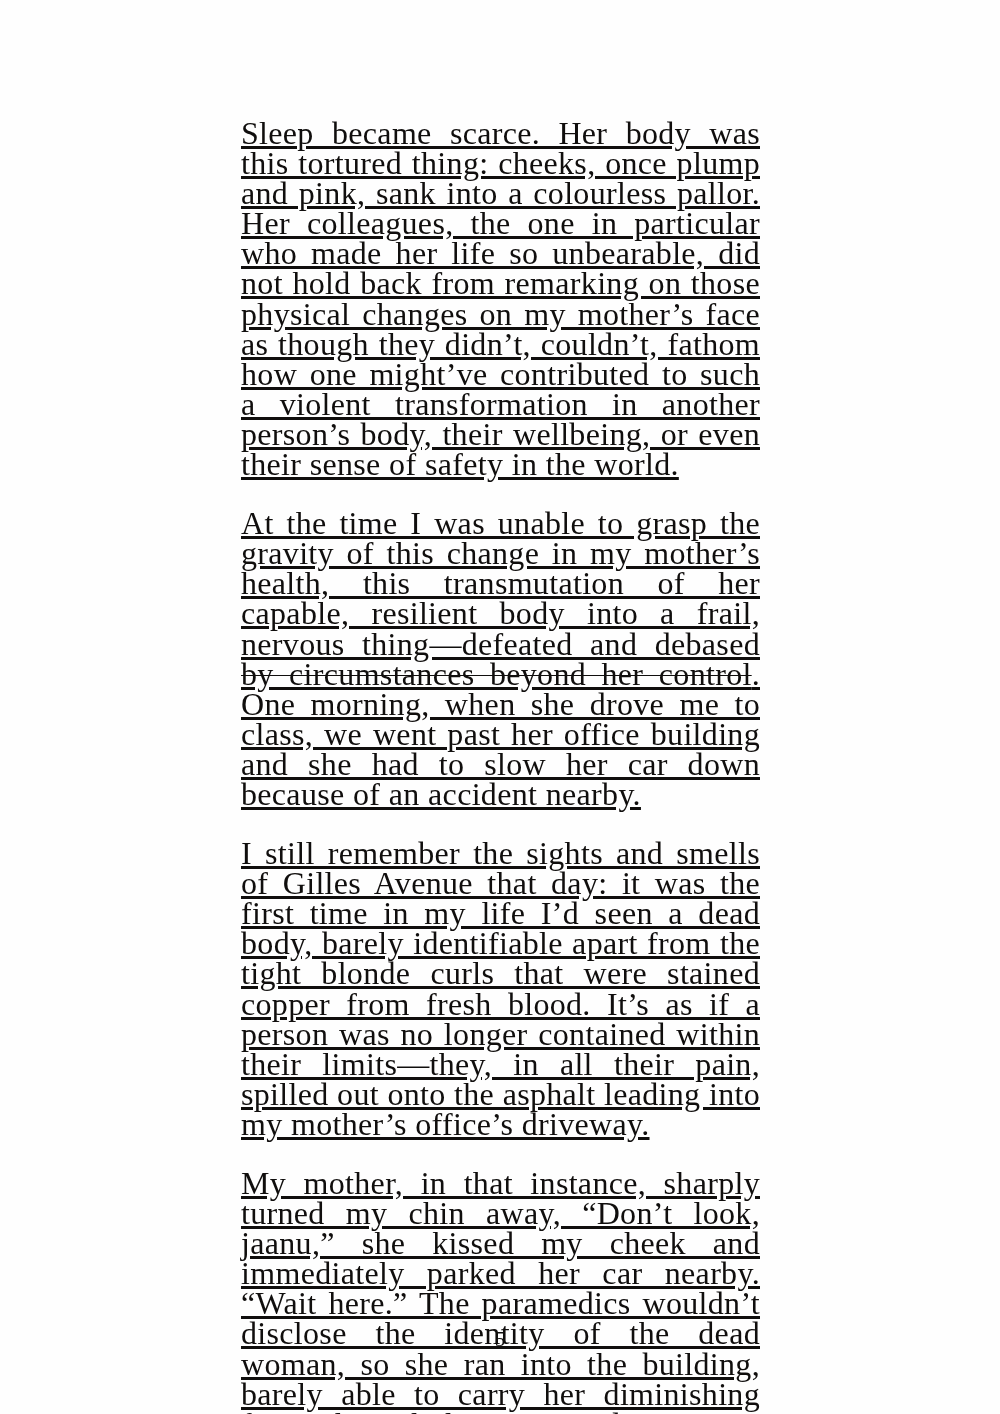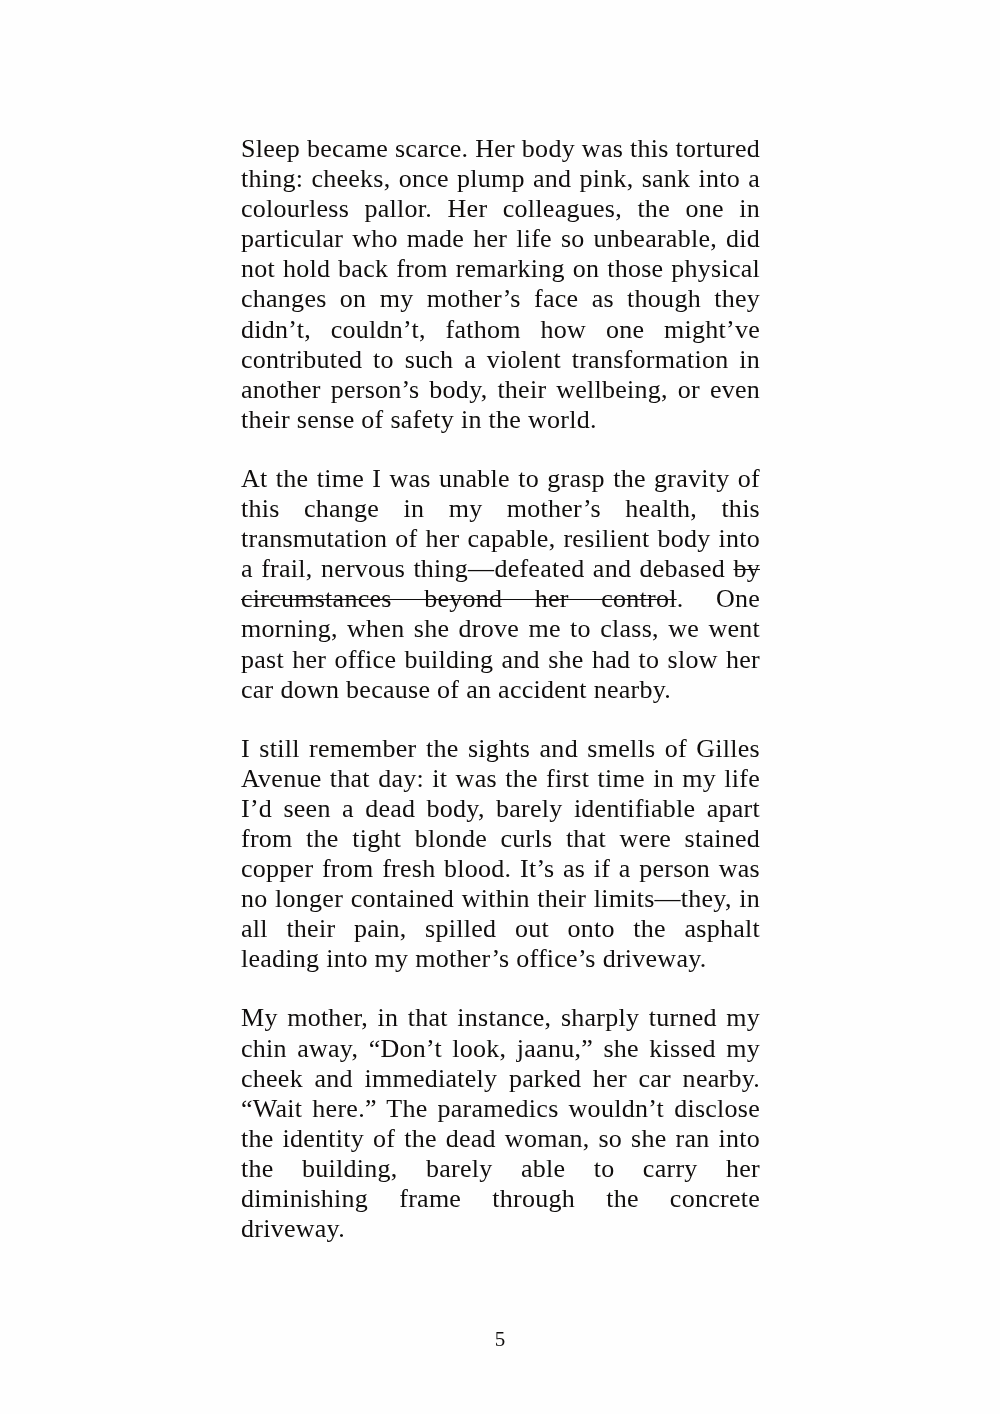--- a/index.html
+++ b/index.html
@@ -25,29 +25,30 @@
   }
 
   .text-block {
     position: absolute;
     left: 241px;
     top: 118px;
     width: 519px;
   }
 
   .para {
-    margin: 16px 0 29px 0;
-    font-size: 26px;
+    margin: 0 0 29px 0;
+    font-size: 32px;
     line-height: 30.1px;
     text-align: justify;
     text-justify: inter-word;
     letter-spacing: 0.01em;
     word-spacing: 0.005em;
     hyphens: none;
     text-indent: 0;
+    text-decoration: underline;
   }
 
   .para:last-of-type {
     margin-bottom: 0;
   }
 
   .struck {
     text-decoration: line-through;
     text-decoration-thickness: 1.4px;
     text-decoration-color: #100e0d;

